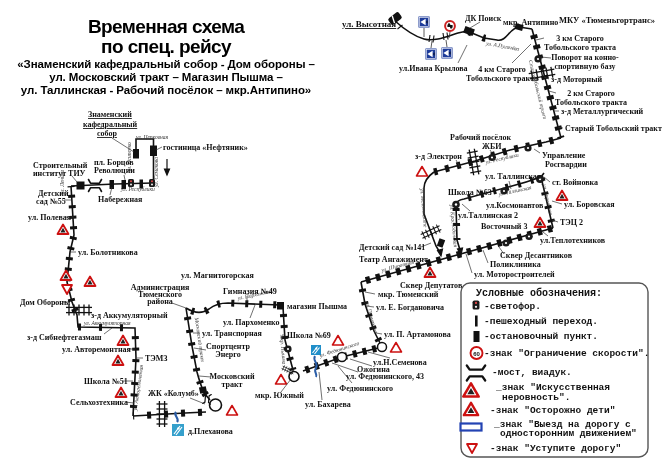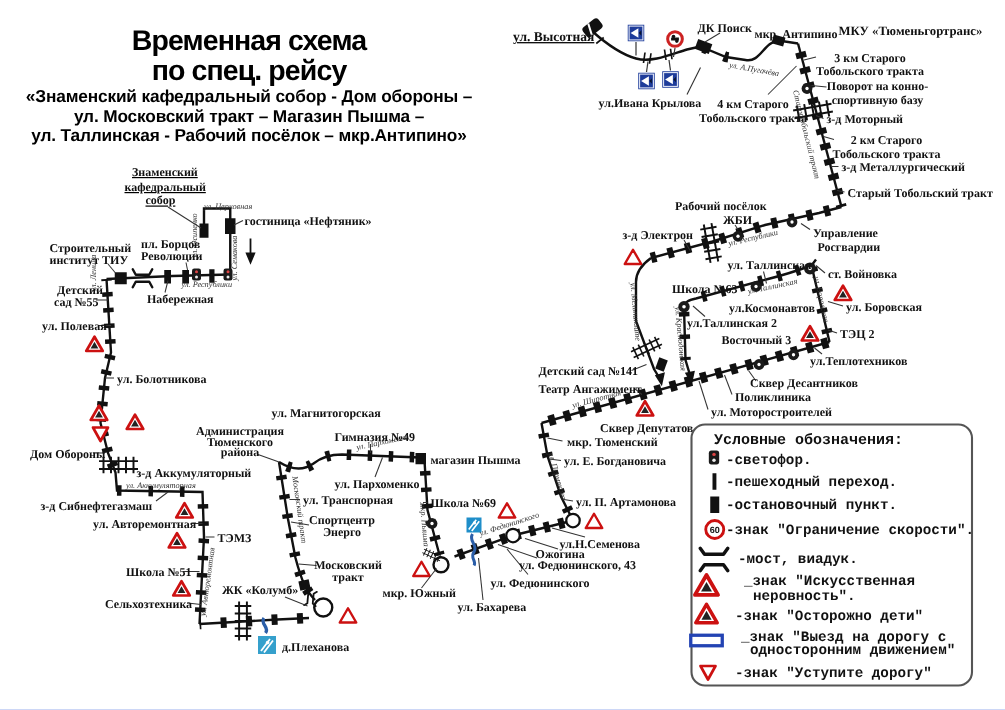--- a/index.html
+++ b/index.html
@@ -1,16 +1,16 @@
 <!DOCTYPE html>
 <html><head>
 <meta charset="utf-8">
 <style>
   html,body{margin:0;padding:0;background:#fff;}
-  #page{position:relative;width:670px;height:473px;background:#1d4ed8;overflow:hidden;}
+  #page{position:relative;width:670px;height:473px;background:#22c55e;overflow:hidden;}
   .t1{font:bold 19px "Liberation Sans",sans-serif;letter-spacing:-0.6px;}
   .t2{font:bold 11.5px "Liberation Sans",sans-serif;letter-spacing:-0.1px;}
   .lbl{font:bold 8px "Liberation Serif",serif;fill:#111;}
   .lblc{font:bold 8px "Liberation Serif",serif;fill:#111;text-anchor:middle;}
   .it{font:italic 5.5px "Liberation Serif",serif;fill:#333;}
   .leg{font:bold 9.5px "Liberation Mono",monospace;fill:#111;}
   .rt{fill:none;stroke:#111;stroke-width:1.6;}
   .st{fill:none;stroke:#111;stroke-width:7;}
 </style>
 </head>

